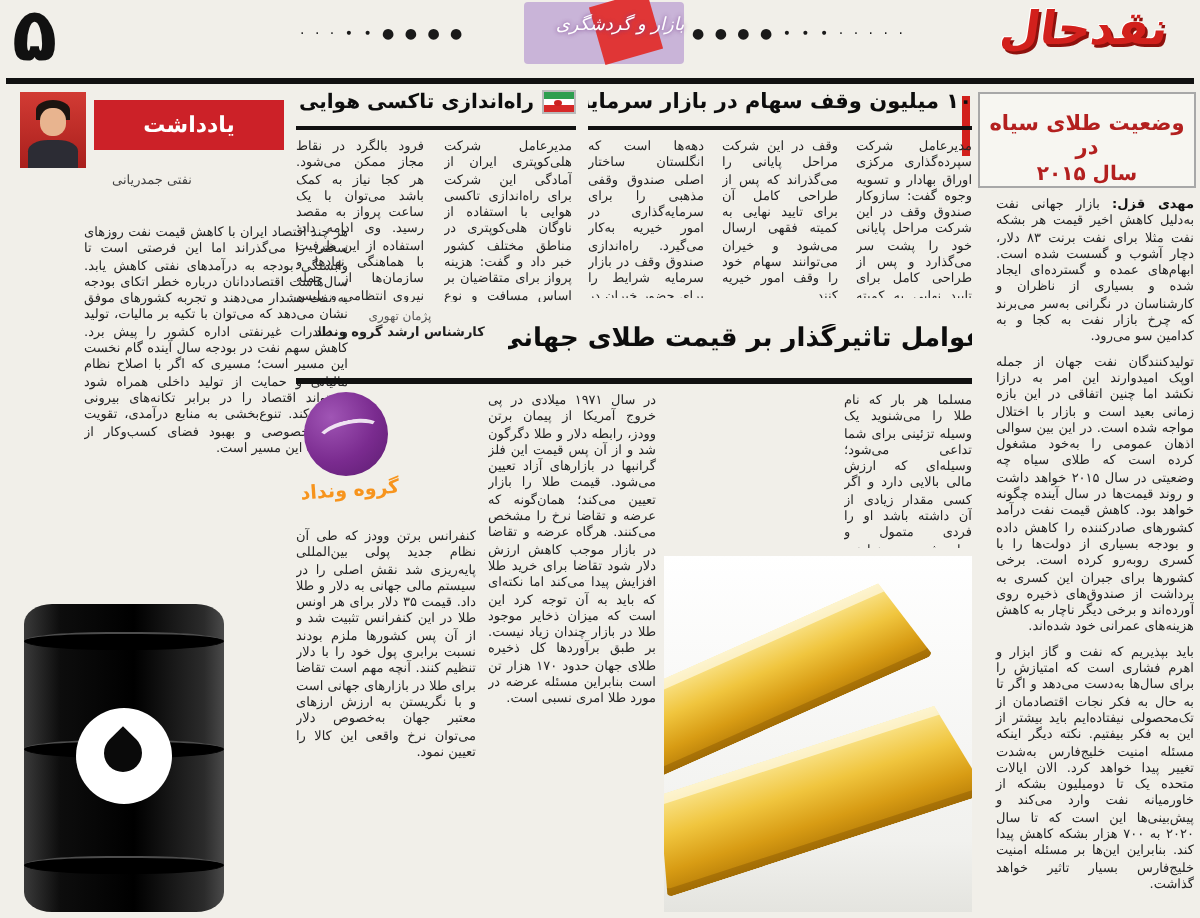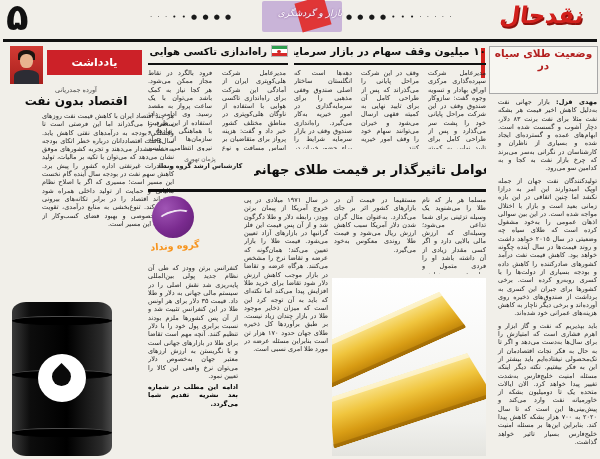--- a/index.html
+++ b/index.html
@@ -21,21 +21,21 @@
   .headline{font-weight:bold;color:#0d0d0d;white-space:nowrap;overflow:hidden;}
   .hrule{background:#111;height:2px;}
   .bodytxt{font-size:6.5px;line-height:8.3px;color:#262626;text-align:justify;overflow:hidden;}
   .flag{display:inline-block;width:15px;height:10px;flex:0 0 15px;border:1px solid #b9b9b9;
         background:linear-gradient(180deg,#2e9e4f 0 33%,#ffffff 33% 66%,#d62929 66% 100%);position:relative;}
   .flag i{position:absolute;left:5px;top:3.5px;width:4px;height:3px;background:#c22;border-radius:50%;}
   .hl-row{display:flex;align-items:center;gap:4px;}
   
   .oil-redbar{left:481px;top:48px;width:4px;height:30px;background:#d2201c;}
   .oil-titlebox{left:489px;top:46px;width:107px;height:46px;border:1px solid #a8a8a8;background:#f7f6f1;
-                display:flex;flex-direction:column;justify-content:space-between;text-align:center;}
+                display:flex;flex-direction:column;justify-content:flex-end;text-align:center;}
   .oil-titlebox .t1{font-size:10.5px;font-weight:bold;color:#b3201f;}
   .oil-titlebox .t2{font-size:10px;font-weight:bold;color:#b3201f;margin-top:2px;}
   .oil-body{left:488px;top:98px;width:109px;height:358px;}
   .oil-body p{margin:0 0 4px 10px;}
   .oil-body b{color:#111;}
   
   .photo{left:10px;top:46px;width:33px;height:38px;background:linear-gradient(180deg,#d23b34,#a91f1c);overflow:hidden;}
   .photo .hair{position:absolute;left:8px;top:4px;width:17px;height:10px;background:#1c1410;border-radius:50% 50% 0 0;}
   .photo .face{position:absolute;left:10px;top:8px;width:13px;height:14px;background:#e8b48f;border-radius:45%;}
   .photo .torso{position:absolute;left:4px;top:24px;width:25px;height:14px;background:#2c2c34;border-radius:40% 40% 0 0;}
@@ -96,36 +96,36 @@
     <span class="redsq"></span>
     <span class="logotxt">بازار و گردشگری</span>
   </div>
   <div class="abs dots dots-right">● ● ● ● • • • · · · · ·</div>
   <div class="abs naqd">نقدحال</div>
   <div class="abs toprule"></div>
 
   <div class="abs oil-redbar"></div>
   <div class="abs oil-titlebox">
     <div class="t1">وضعیت طلای سیاه در</div>
+    <div class="t2">سال ۲۰۱۵</div>
   </div>
   <div class="abs bodytxt oil-body">
     <p><b>مهدی قزل:</b>
        <span>بازار جهانی نفت به‌دلیل کاهش اخیر قیمت هر بشکه نفت مثلا برای نفت برنت ۸۳ دلار، دچار آشوب و گسست شده است. ابهام‌های عمده و گسترده‌ای ایجاد شده و بسیاری از ناظران و کارشناسان در نگرانی به‌سر می‌برند که چرخ بازار نفت به کجا و به کدامین سو می‌رود.</span></p>
     <p>تولیدکنندگان نفت جهان از جمله اوپک امیدوارند این امر به درازا نکشد اما چنین اتفاقی در این بازه زمانی بعید است و بازار با اختلال مواجه شده است. در این بین سوالی اذهان عمومی را به‌خود مشغول کرده است که طلای سیاه چه وضعیتی در سال ۲۰۱۵ خواهد داشت و روند قیمت‌ها در سال آینده چگونه خواهد بود. کاهش قیمت نفت درآمد کشورهای صادرکننده را کاهش داده و بودجه بسیاری از دولت‌ها را با کسری روبه‌رو کرده است. برخی کشورها برای جبران این کسری به برداشت از صندوق‌های ذخیره روی آورده‌اند و برخی دیگر ناچار به کاهش هزینه‌های عمرانی خود شده‌اند.</p>
     <p>باید بپذیریم که نفت و گاز ابزار و اهرم فشاری است که امتیازش را برای سال‌ها به‌دست می‌دهد و اگر تا به حال به فکر نجات اقتصادمان از تک‌محصولی نیفتاده‌ایم باید بیشتر از این به فکر بیفتیم. نکته دیگر اینکه مسئله امنیت خلیج‌فارس به‌شدت تغییر پیدا خواهد کرد. الان ایالات متحده یک تا دومیلیون بشکه از خاورمیانه نفت وارد می‌کند و پیش‌بینی‌ها این است که تا سال ۲۰۲۰ به ۷۰۰ هزار بشکه کاهش پیدا کند. بنابراین این‌ها بر مسئله امنیت خلیج‌فارس بسیار تاثیر خواهد گذاشت.</p>
   </div>
 
   <div class="abs photo">
     <span class="hair"></span>
     <span class="face"></span>
     <span class="torso"></span>
   </div>
   <div class="abs note-tag">یادداشت</div>
-  <div class="abs note-author">آورده جمدریانی</div>
-  <div class="abs note-title">اقتصاد بدون نفت</div>
+  <div class="abs note-author">نفتی جمدریانی</div>
   <div class="abs bodytxt note-body">هر چند اقتصاد ایران با کاهش قیمت نفت روزهای سختی را می‌گذراند اما این فرصتی است تا وابستگی بودجه به درآمدهای نفتی کاهش یابد. سال‌هاست اقتصاددانان درباره خطر اتکای بودجه به نفت هشدار می‌دهند و تجربه کشورهای موفق نشان می‌دهد که می‌توان با تکیه بر مالیات، تولید و صادرات غیرنفتی اداره کشور را پیش برد. کاهش سهم نفت در بودجه سال آینده گام نخست این مسیر است؛ مسیری که اگر با اصلاح نظام مالیاتی و حمایت از تولید داخلی همراه شود می‌تواند اقتصاد را در برابر تکانه‌های بیرونی مقاوم کند. تنوع‌بخشی به منابع درآمدی، تقویت بخش خصوصی و بهبود فضای کسب‌وکار از الزامات این مسیر است.</div>
   <div class="abs barrel">
     <span class="rib r1"></span>
     <span class="rib r2"></span>
     <span class="rib r3"></span>
     <span class="disc">
       <span class="drop"></span>
     </span>
   </div>
 
@@ -160,24 +160,22 @@
   <div class="abs hrule gold-rule"></div>
 
   <div class="abs vandad">
     <span class="disc"></span>
     <span class="swoosh"></span>
     <span class="txt">گروه ونداد</span>
   </div>
 
   <div class="abs bodytxt gold-c1">
     <span>کنفرانس برتن وودز که طی آن نظام جدید پولی بین‌المللی پایه‌ریزی شد نقش اصلی را در سیستم مالی جهانی به دلار و طلا داد. قیمت ۳۵ دلار برای هر اونس طلا در این کنفرانس تثبیت شد و از آن پس کشورها ملزم بودند نسبت برابری پول خود را با دلار تنظیم کنند. آنچه مهم است تقاضا برای طلا در بازارهای جهانی است و با نگریستن به ارزش ارزهای معتبر جهان به‌خصوص دلار می‌توان نرخ واقعی این کالا را تعیین نمود.</span>
-    <b>ادامه این مطلب در شماره بعد نشریه تقدیم شما می‌گردد.</b>
   </div>
   <div class="abs bodytxt gold-c2">در سال ۱۹۷۱ میلادی در پی خروج آمریکا از پیمان برتن وودز، رابطه دلار و طلا دگرگون شد و از آن پس قیمت این فلز گرانبها در بازارهای آزاد تعیین می‌شود. قیمت طلا را بازار تعیین می‌کند؛ همان‌گونه که عرضه و تقاضا نرخ را مشخص می‌کنند. هرگاه عرضه و تقاضا در بازار موجب کاهش ارزش دلار شود تقاضا برای خرید طلا افزایش پیدا می‌کند اما نکته‌ای که باید به آن توجه کرد این است که میزان ذخایر موجود طلا در بازار چندان زیاد نیست. بر طبق برآوردها کل ذخیره طلای جهان حدود ۱۷۰ هزار تن است بنابراین مسئله عرضه در مورد طلا امری نسبی است.</div>
-  <div class="abs bodytxt gold-c3">مستقیما در قیمت آن در بازارهای کشور اثر بر جای می‌گذارد. به‌عنوان مثال گران شدن دلار آمریکا سبب کاهش ارزش ریال می‌شود و قیمت طلا روندی معکوس به‌خود می‌گیرد.</div>
   <div class="abs bodytxt gold-c4">مسلما هر بار که نام طلا را می‌شنوید یک وسیله تزئینی برای شما تداعی می‌شود؛ وسیله‌ای که ارزش مالی بالایی دارد و اگر کسی مقدار زیادی از آن داشته باشد او را فردی متمول و صاحب‌ثروت می‌پندارند.</div>
 
   <div class="abs goldimg">
     <span class="ingot ingot1"></span>
     <span class="ingot ingot2"></span>
   </div>
 
 </div>
 
 </body></html>

